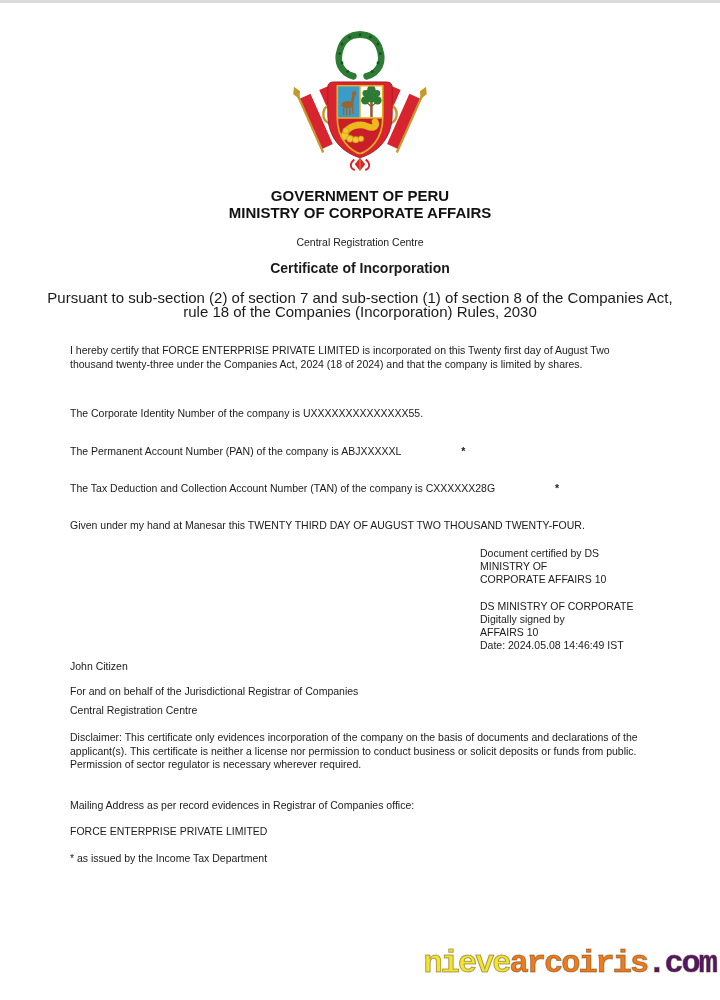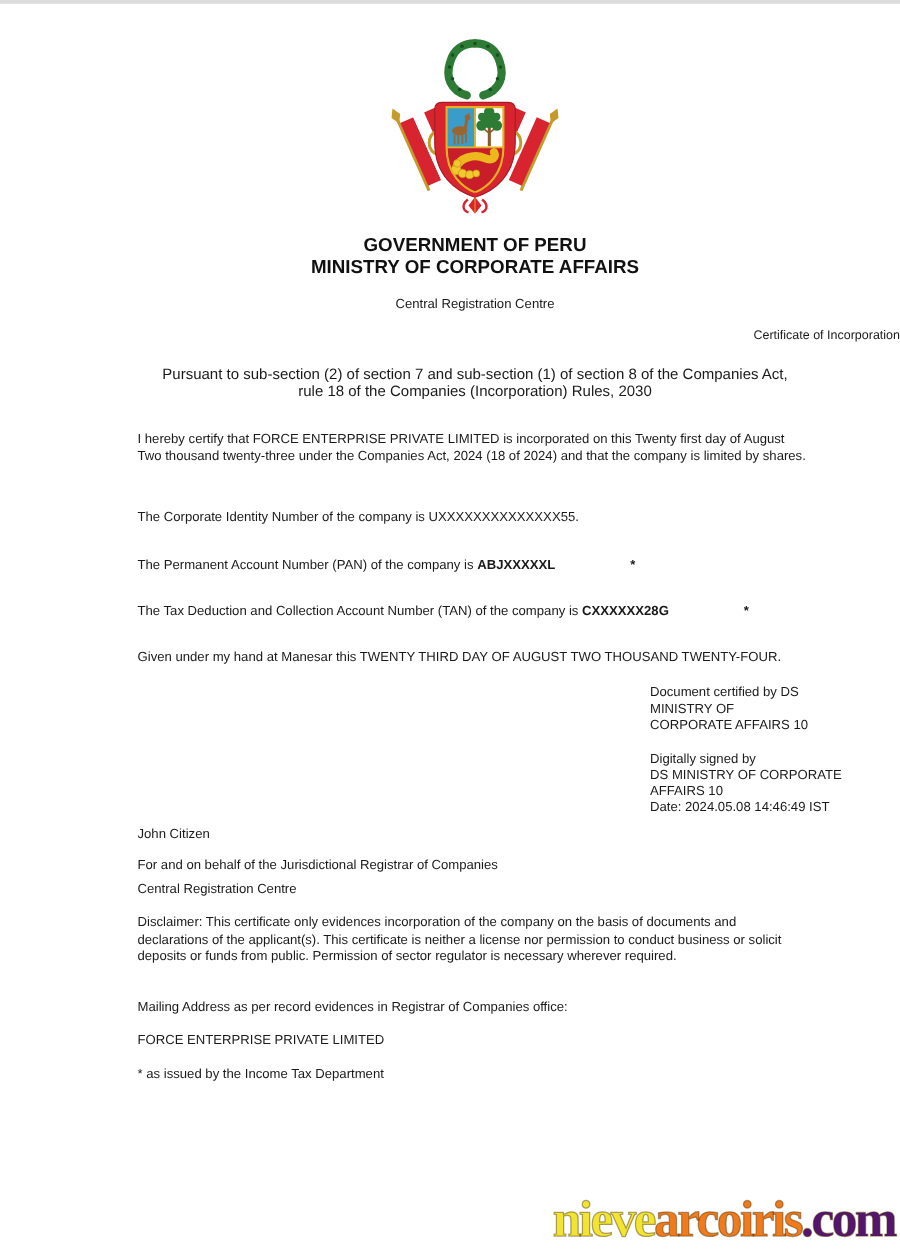--- a/index.html
+++ b/index.html
@@ -5,56 +5,55 @@
   html,body{margin:0;padding:0;background:#ffffff;}
   .page{
     position:relative;
     width:720px;height:1000px;
     background:#ffffff;
     border-top:3px solid #dcdcdc;
     box-sizing:border-box;
     font-family:"Liberation Sans", sans-serif;
     color:#1a1a1a;
     overflow:hidden;
-    padding-left:40px;
   }
   .emblem{width:142px;margin:24px auto 0;}
   .hdr{
     text-align:center;font-weight:bold;font-size:15px;line-height:17px;
     color:#111;
   }
   .hdr.first{margin-top:12px;}
   .centre{text-align:center;font-size:10.5px;line-height:13px;margin-top:15px;}
-  .cert-title{text-align:right;font-weight:normal;font-size:10px;line-height:18px;margin-top:10px;}
-  .pursuant{margin-top:14px;text-align:center;font-size:12px;line-height:14px;}
+  .cert-title{text-align:center;font-weight:bold;font-size:14px;line-height:18px;margin-top:10px;}
+  .pursuant{margin-top:14px;text-align:center;font-size:15px;line-height:14px;}
   .para{margin:0 72px 0 70px;font-size:10.5px;line-height:13.5px;}
   .certify{margin-top:25px;}
   .cin{margin-top:36px;}
   .pan{margin-top:24px;}
   .tan{margin-top:24px;}
   .given{margin-top:23px;}
-  .b{font-weight:bold;}
+  .b{font-weight:normal;}
   .ast{display:inline-block;margin-left:60px;font-weight:bold;}
   .sigblock{margin-left:480px;font-size:10.5px;line-height:13px;}
   .sig-certified{margin-top:15px;}
   .sig-signed{margin-top:14px;}
   .rline{margin:0 72px 0 70px;font-size:10.5px;line-height:13px;}
   .sig-name{margin-top:8px;}
   .role1{margin-top:13px;}
   .role2{margin-top:12px;}
   .role3{margin-top:6px;}
   .role4{margin-top:6px;}
   .disclaimer{margin-top:14px;}
   .mailing{margin-top:27px;}
   .company{margin-top:13px;}
   .note{margin-top:13px;}
   .watermark{
-    position:absolute;right:4px;bottom:4px;
-    font-family:Liberation Serif, serif;
-    font-weight:bold;font-size:41px;letter-spacing:-2px;line-height:1;
+    position:absolute;right:4px;bottom:20px;
+    font-family:Liberation Mono, monospace;
+    font-weight:bold;font-size:32px;letter-spacing:-2px;line-height:1;
     -webkit-text-stroke:1px rgba(80,50,0,0.45);
     white-space:nowrap;
   }
 </style>
 </head>
 <body>
 
 <div class="page">
 
   <div class="emblem">
@@ -169,22 +168,22 @@
 
   <p class="para given">Given under my hand at Manesar this TWENTY THIRD DAY OF AUGUST TWO THOUSAND TWENTY-FOUR.</p>
 
   <div class="sigblock">
     <div class="sig-certified">
       <div>Document certified by DS</div>
       <div>MINISTRY OF</div>
       <div>CORPORATE AFFAIRS 10</div>
     </div>
     <div class="sig-signed">
+      <div>DS MINISTRY OF CORPORATE</div>
       <div>Digitally signed by</div>
-      <div>DS MINISTRY OF CORPORATE</div>
       <div>AFFAIRS 10</div>
       <div>Date: 2024.05.08 14:46:49 IST</div>
     </div>
   </div>
 
   <div class="rline sig-name">John Citizen</div>
   <div class="rline role2">For and on behalf of the Jurisdictional Registrar of Companies</div>
   <div class="rline role4">Central Registration Centre</div>
 
   <p class="para disclaimer">Disclaimer: This certificate only evidences incorporation of the company on the basis of documents and declarations of the applicant(s). This certificate is neither a license nor permission to conduct business or solicit deposits or funds from public. Permission of sector regulator is necessary wherever required.</p>

